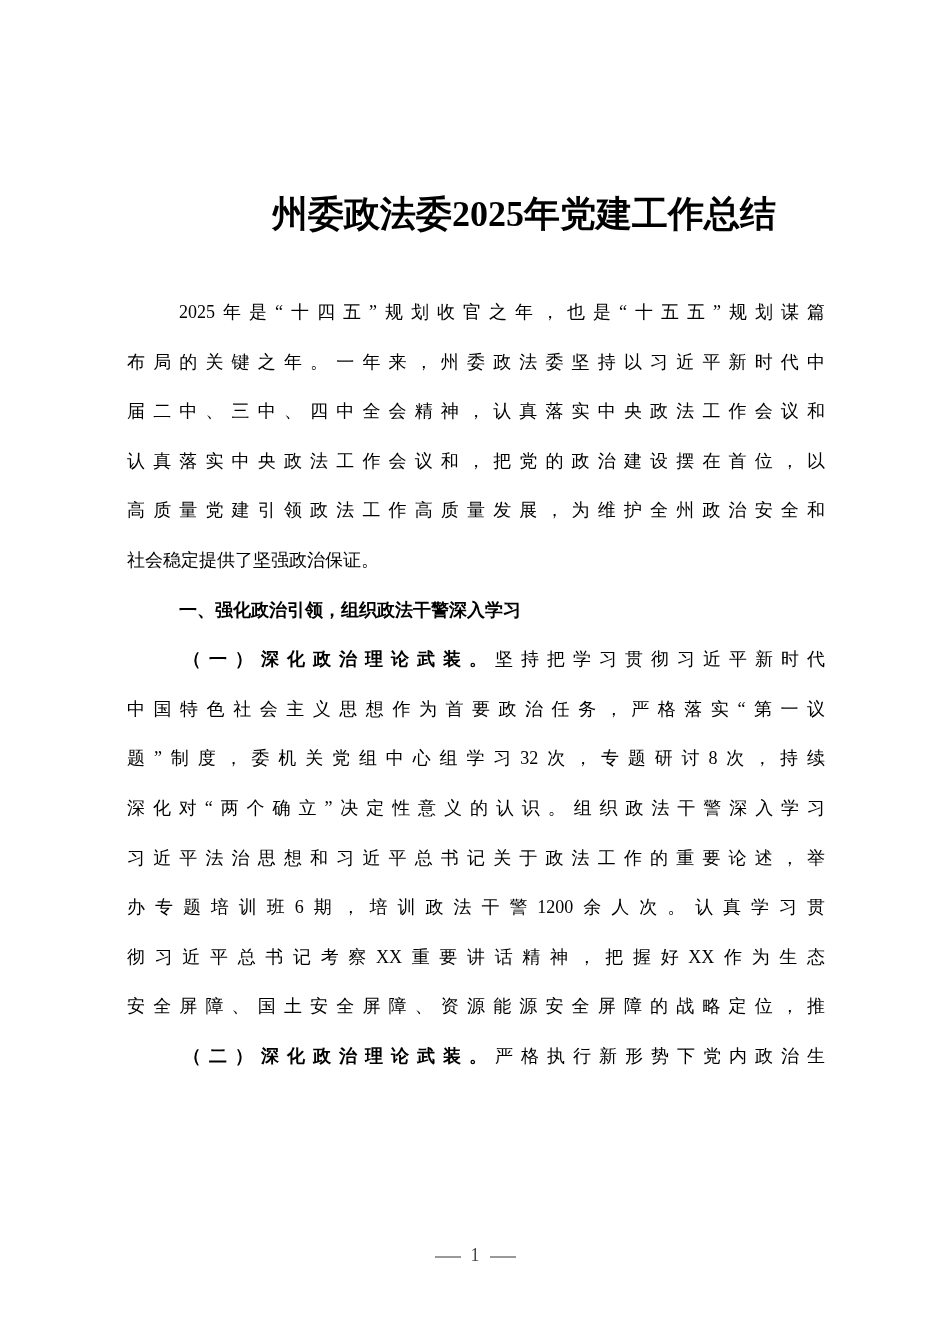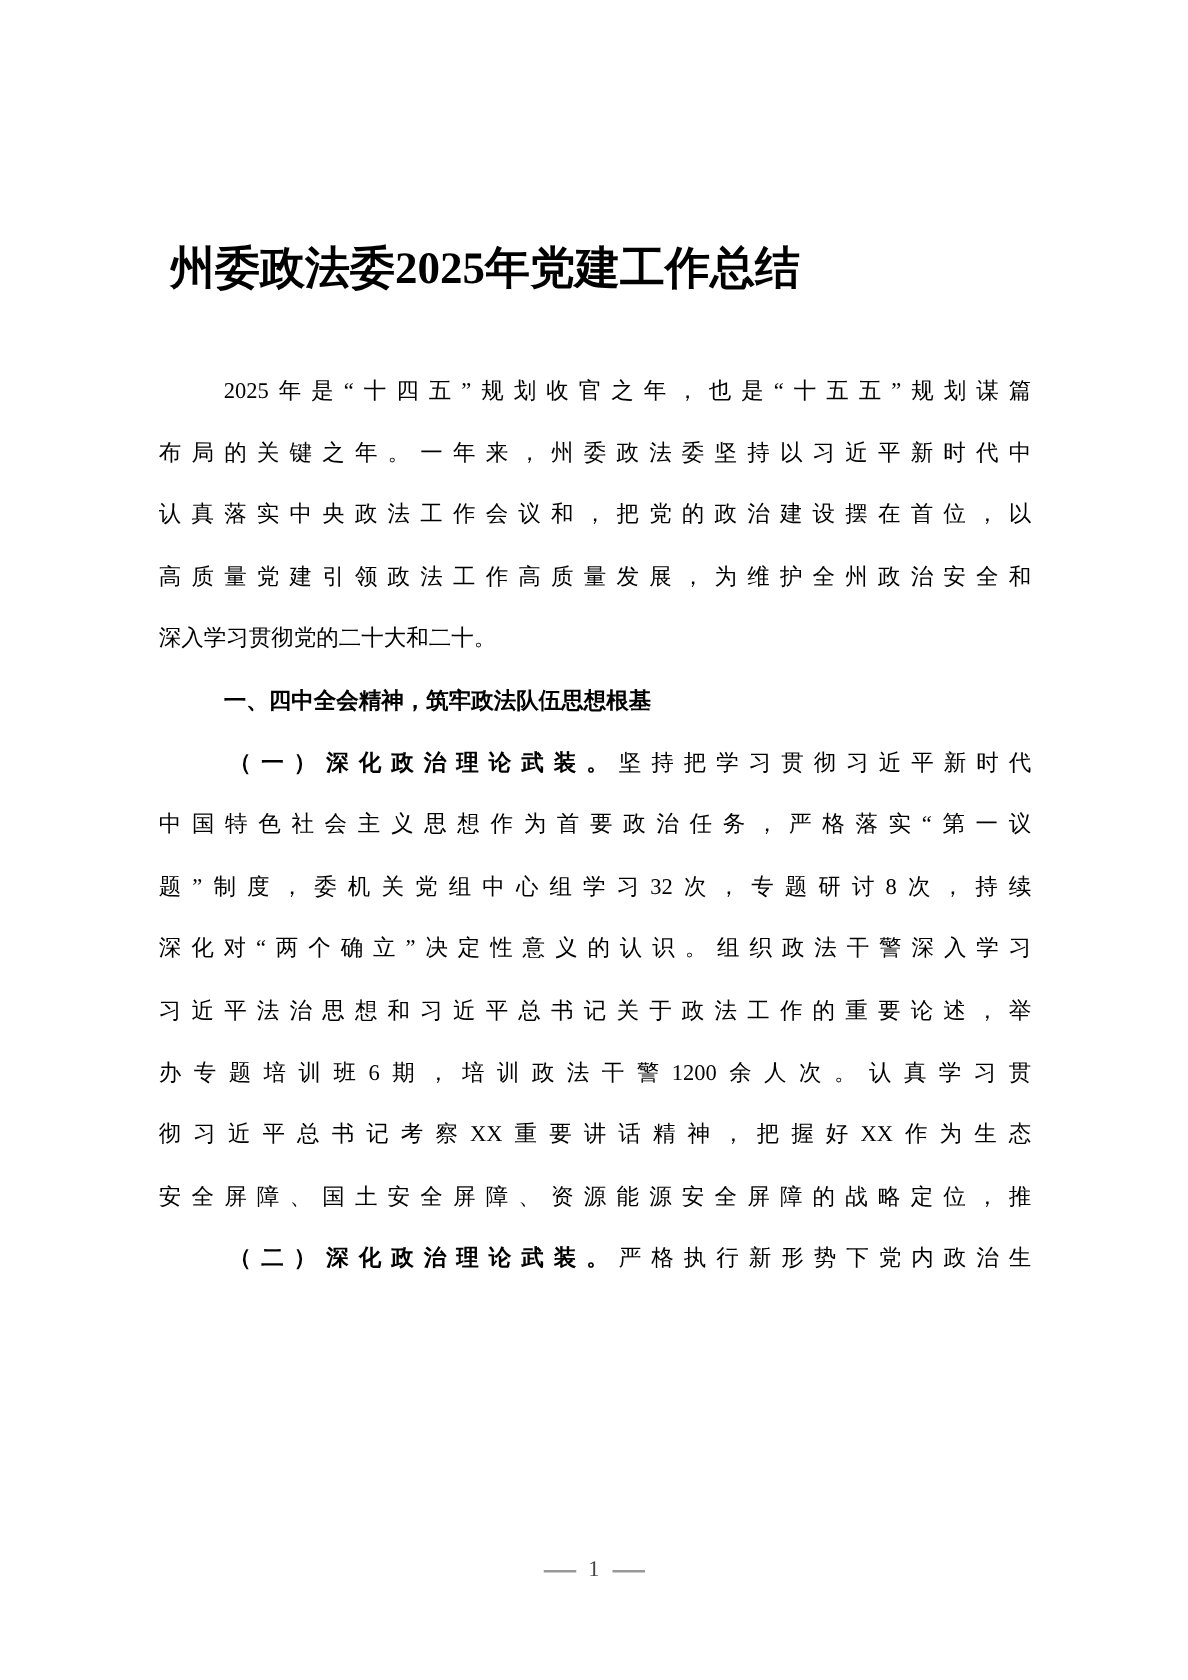--- a/index.html
+++ b/index.html
@@ -4,21 +4,21 @@
   <style>
     html, body { margin: 0; padding: 0; background: #ffffff; }
     body { width: 950px; height: 1344px; position: relative; overflow: hidden; }
     .page {
       position: absolute; left: 0; top: 0; width: 950px; height: 1344px;
       background: #ffffff; color: #000000;
       font-family: "Liberation Serif", "DejaVu Serif", serif;
     }
     .title {
       position: absolute; left: 0; top: 186px; width: 776px;
-      text-align: center; font-size: 36px; font-weight: bold; line-height: 56px;
+      text-align: right; font-size: 36px; font-weight: bold; line-height: 56px;
       letter-spacing: 0px;
     }
     .body {
       position: absolute; left: 127px; top: 288px; width: 698px;
     }
     .line {
       height: 49.6px; line-height: 49.6px; font-size: 18px;
       white-space: nowrap; text-align: justify; text-align-last: justify;
       overflow: hidden;
     }
@@ -35,25 +35,26 @@
   </style>
 </head>
 <body>
 
 <div class="page">
   <div class="title">州委政法委2025年党建工作总结</div>
 
   <div class="body">
     <div class="line indent">2025年是“十四五”规划收官之年，也是“十五五”规划谋篇</div>
     <div class="line">布局的关键之年。一年来，州委政法委坚持以习近平新时代中</div>
+    <div class="line">届二中、三中、四中全会精神，认真落实中央政法工作会议和</div>
     <div class="line">认真落实中央政法工作会议和，把党的政治建设摆在首位，以</div>
     <div class="line">高质量党建引领政法工作高质量发展，为维护全州政治安全和</div>
-    <div class="line last">深入学习贯彻党的二十大和二十。</div>
+    <div class="line last">社会稳定提供了坚强政治保证。</div>
 
-    <div class="line heading indent">一、四中全会精神，筑牢政法队伍思想根基</div>
+    <div class="line heading indent">一、强化政治引领，组织政法干警深入学习</div>
 
     <div class="line indent-sub"><span class="bold">（一）深化政治理论武装。</span><span>坚持把学习贯彻习近平新时代</span></div>
     <div class="line">中国特色社会主义思想作为首要政治任务，严格落实“第一议</div>
     <div class="line">题”制度，委机关党组中心组学习32次，专题研讨8次，持续</div>
     <div class="line">深化对“两个确立”决定性意义的认识。组织政法干警深入学习</div>
     <div class="line">习近平法治思想和习近平总书记关于政法工作的重要论述，举</div>
     <div class="line">办专题培训班6期，培训政法干警1200余人次。认真学习贯</div>
     <div class="line">彻习近平总书记考察XX重要讲话精神，把握好XX作为生态</div>
     <div class="line">安全屏障、国土安全屏障、资源能源安全屏障的战略定位，推</div>
 

